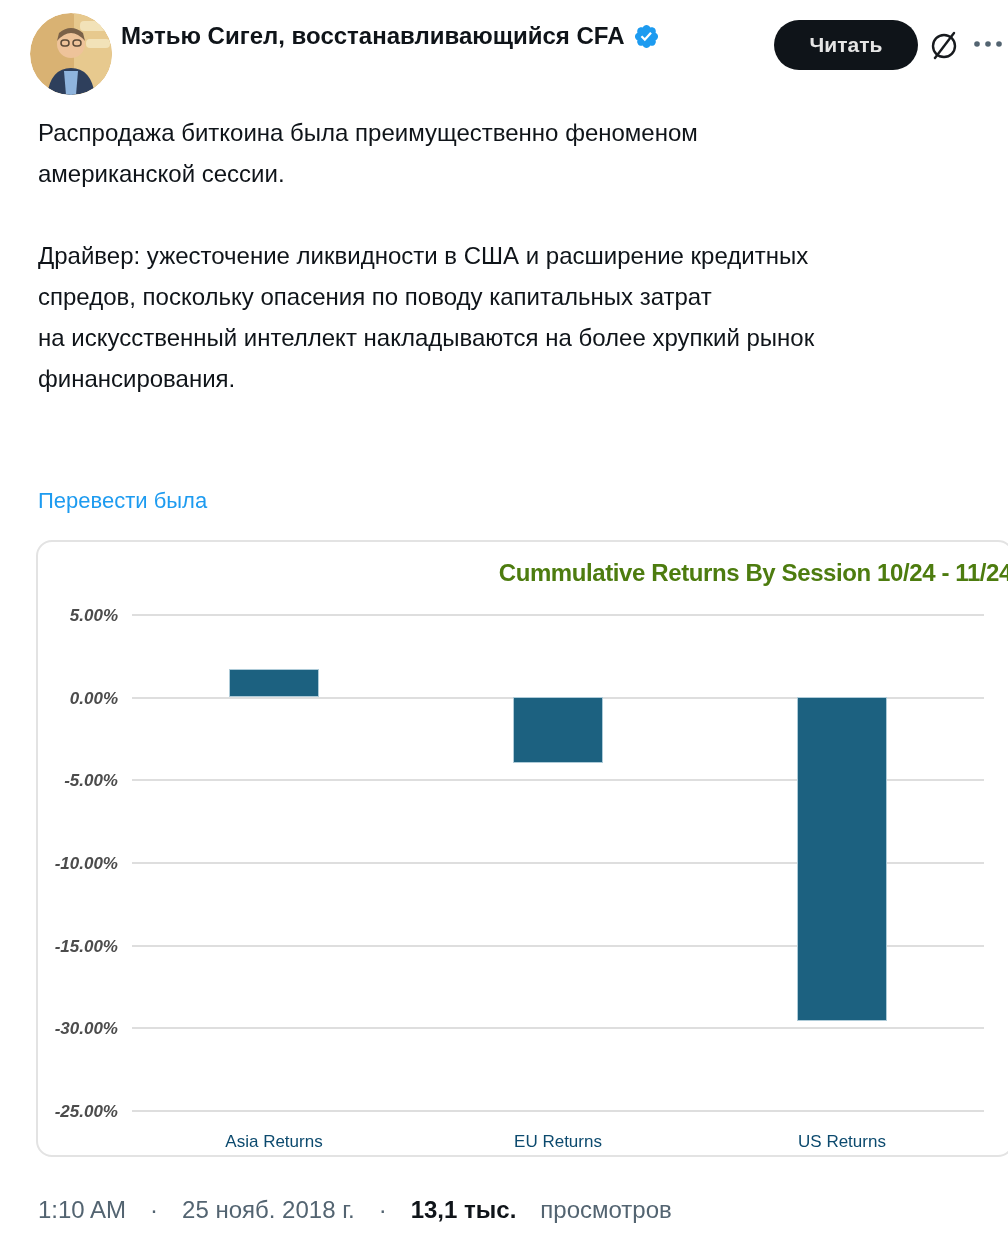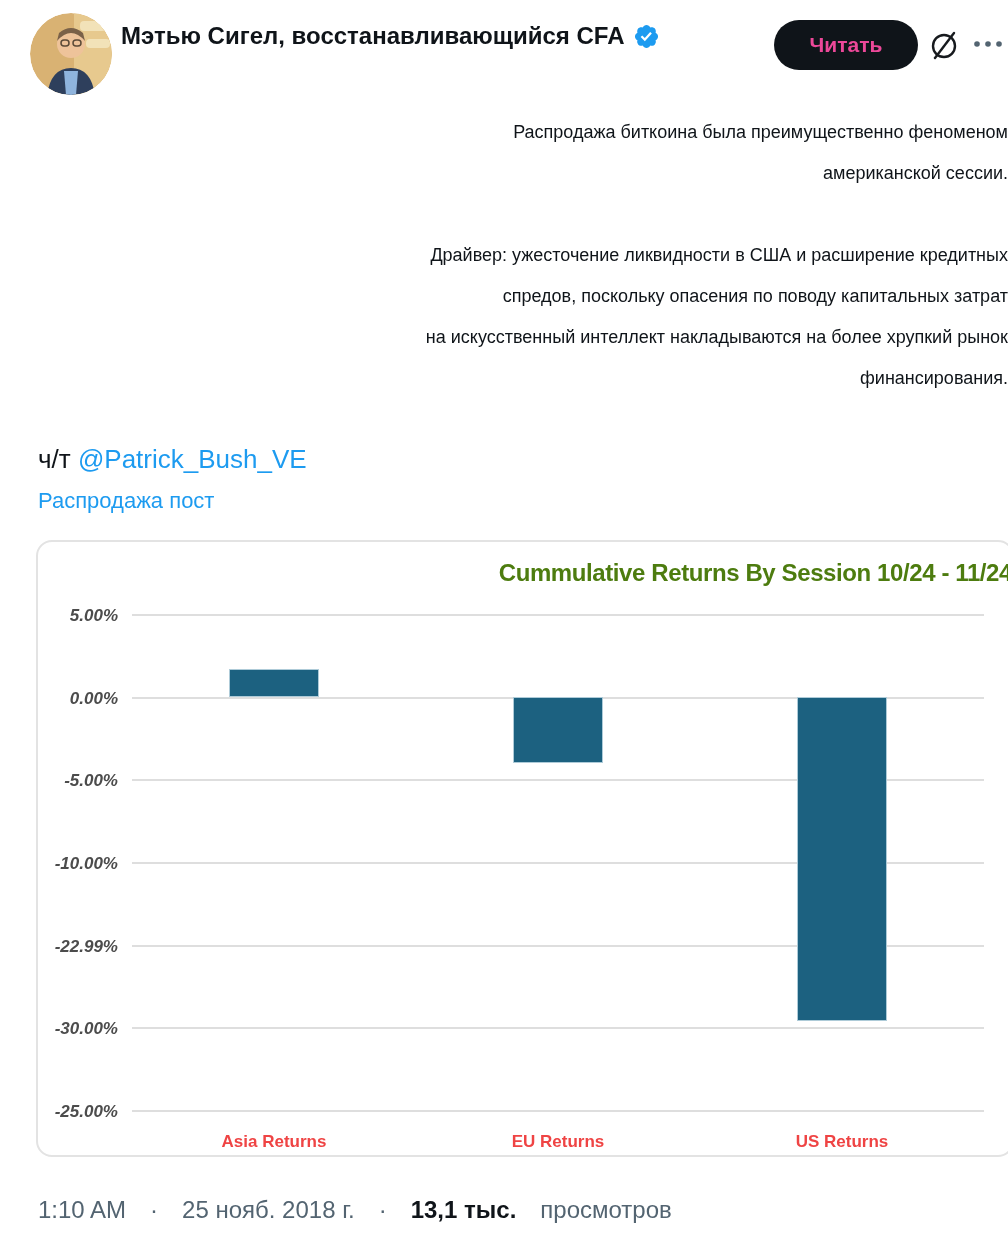--- a/index.html
+++ b/index.html
@@ -13,30 +13,30 @@
     position:absolute; left:12px; top:13px; width:82px; height:82px;
     border-radius:50%; overflow:hidden; cursor:pointer;
   }
   .name-block { position:absolute; left:103px; top:21px; }
   .name-row { display:flex; align-items:center; gap:8px; }
   .display-name { font-size:24px; font-weight:700; color:#0f1419; line-height:30px; cursor:pointer; }
   .verified { width:27px; height:27px; display:inline-block; }
   .handle { font-size:22px; color:#536471; margin-top:6px; cursor:pointer; }
   .follow-btn {
     position:absolute; left:756px; top:20px; width:144px; height:50px;
-    background:#0f1419; color:#ec4899; border:none; border-radius:25px;
+    background:#0f1419; color:#e5e5e5; border:none; border-radius:25px;
     font-family:"Liberation Sans", sans-serif; font-size:21px; font-weight:700; cursor:pointer;
   }
   .grok-icon { position:absolute; left:910px; top:30px; width:32px; height:32px; cursor:pointer; }
   .more-icon { position:absolute; left:954px; top:36px; width:36px; height:16px; cursor:pointer;
                display:flex; align-items:center; }
   
   .tweet-text {
     position:absolute; left:20px; top:112px; width:970px;
-    font-size:18px; line-height:41px; color:#0f1419; white-space:pre-line;text-align:right;
+    font-size:24px; line-height:41px; color:#0f1419; white-space:pre-line;
   }
   .quote-line { position:absolute; left:20px; top:443px; font-size:26px; line-height:32px; }
   .quote-line a { color:#1d9bf0; text-decoration:none; cursor:pointer; }
   .translate-link {
     position:absolute; left:20px; top:488px; font-size:22px; color:#1d9bf0;
     text-decoration:none; cursor:pointer;
   }
   
   .chart-card {
     position:absolute; left:18px; top:540px; width:978px; height:617px;
@@ -52,21 +52,21 @@
     position:absolute; right:calc(100% + 14px); top:0; transform:translateY(-50%);
     font-size:17px; font-weight:700; color:#4c4c4c; white-space:nowrap;
   }
   .bar {
     position:absolute; width:90px; transform:translateX(-50%);
     border:1px solid #aecbd8;
   }
   .x-axis { position:absolute; left:94px; right:28px; top:586px; height:30px; }
   .xlabel {
     position:absolute; top:4px; transform:translateX(-50%);
-    font-size:17px; font-weight:700; color:#ef4444; white-space:nowrap;
+    font-size:17px; font-weight:400; color:#0c4a6e; white-space:nowrap;
   }
   
   .footer {
     position:absolute; left:20px; top:1196px; font-size:24px; color:#536471;
     display:flex; align-items:flex-start; gap:24px; white-space:nowrap;
   }
   .views-count { color:#0f1419; font-weight:700; }
 </style>
 </head>
 <body>
@@ -124,43 +124,40 @@
   </span>
 
   <div class="tweet-text">Распродажа биткоина была преимущественно феноменом
 американской сессии.
 
 Драйвер: ужесточение ликвидности в США и расширение кредитных
 спредов, поскольку опасения по поводу капитальных затрат
 на искусственный интеллект накладываются на более хрупкий рынок
 финансирования.</div>
 
-  <div class="quote-line">
-    <span>ч/т </span><a href="#">@Patrick_Bush_VE</a>
-  </div>
 
-  <a href="#" class="translate-link">Распродажа пост</a>
+  <a href="#" class="translate-link">Перевести была</a>
 
   <div class="chart-card">
     <div class="chart-title">Cummulative Returns By Session 10/24 - 11/24</div>
     <div class="plot">
         <div class="gridline" style="top: 0%;">
           <span class="tick">5.00%</span>
         </div>
         <div class="gridline" style="top: 16.6667%;">
           <span class="tick">0.00%</span>
         </div>
         <div class="gridline" style="top: 33.3333%;">
           <span class="tick">-5.00%</span>
         </div>
         <div class="gridline" style="top: 50%;">
           <span class="tick">-10.00%</span>
         </div>
         <div class="gridline" style="top: 66.6667%;">
-          <span class="tick">-22.99%</span>
+          <span class="tick">-15.00%</span>
         </div>
         <div class="gridline" style="top: 83.3333%;">
           <span class="tick">-30.00%</span>
         </div>
         <div class="gridline" style="top: 100%;">
           <span class="tick">-25.00%</span>
         </div>
         <div class="bar" style="left: 16.6667%; top: 11.1667%; height: 5.5%; background: rgb(28, 97, 128);"></div>
         <div class="bar" style="left: 50%; top: 16.6667%; height: 13.3333%; background: rgb(28, 97, 128);"></div>
         <div class="bar" style="left: 83.3333%; top: 16.6667%; height: 65.3333%; background: rgb(28, 97, 128);"></div>

